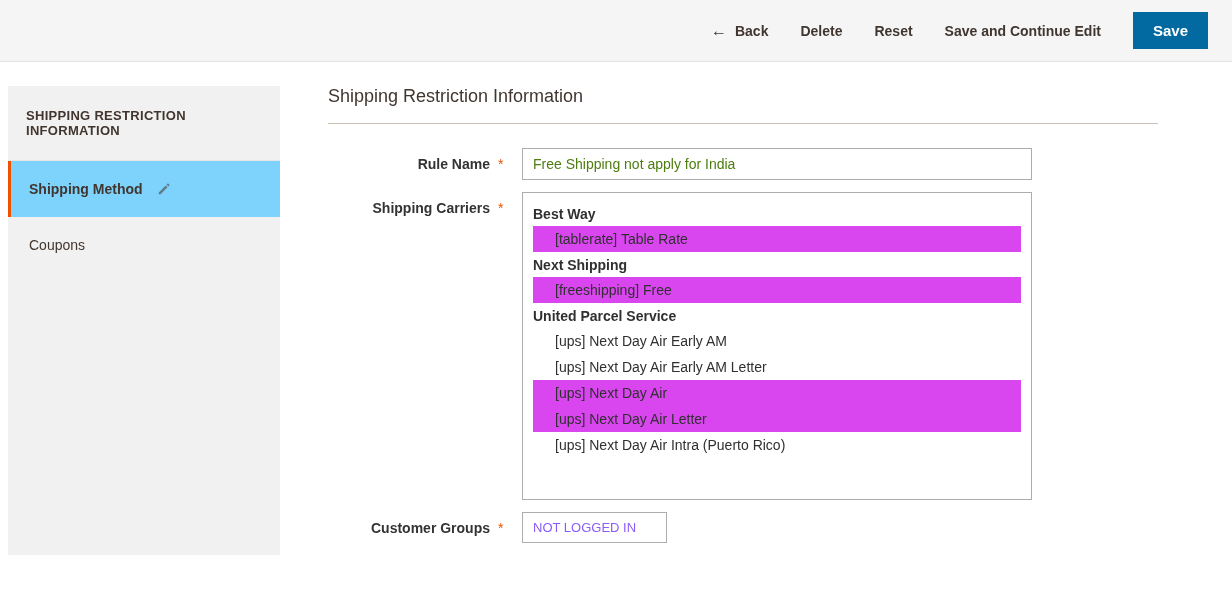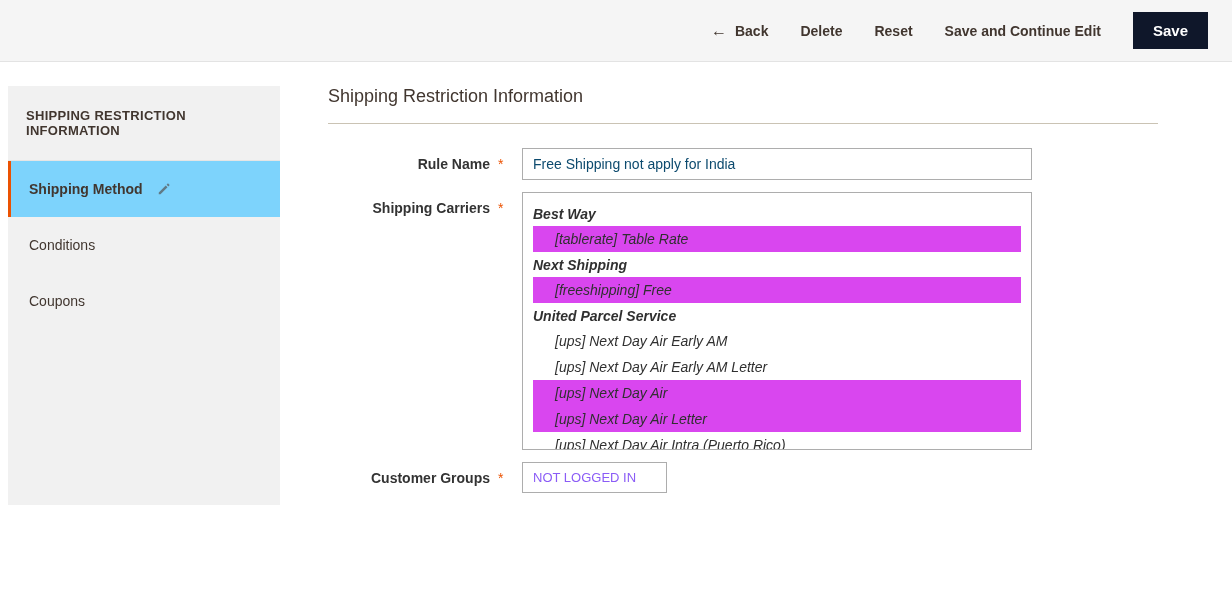--- a/index.html
+++ b/index.html
@@ -34,21 +34,21 @@
     .back-wrap {
       display: inline-flex;
       align-items: center;
       gap: 8px;
     }
     .arrow-left {
       font-size: 16px;
       line-height: 1;
     }
     .save-primary {
-      background: #0f172a;
+      background: #0369a1;
       color: #fff;
       border: none;
       padding: 10px 20px;
       font-size: 15px;
       font-weight: 600;
       cursor: pointer;
     }
     .layout {
       display: flex;
       padding: 24px 0 0 8px;
@@ -125,31 +125,30 @@
     .form-control-wrap {
       flex: 1;
       padding-left: 12px;
     }
     .text-input {
       width: 100%;
       max-width: 510px;
       padding: 7px 10px;
       border: 1px solid #adadad;
       font-size: 14px;
-      color: #0c4a6e;
+      color: #4d7c0f;
     }
     .multiselect-box {
       width: 100%;
       max-width: 510px;
-      height: 258px;
+      height: 308px;
       border: 1px solid #adadad;
       overflow: auto;
       font-size: 14px;
       position: relative;
-      font-style: italic;
     }
     .multiselect-inner {
       padding: 8px 10px;
     }
     .ms-group-label {
       font-weight: 700;
       padding: 5px 0 4px 0;
       color: #303030;
     }
     .ms-option {
@@ -185,23 +184,20 @@
 
 <div class="layout">
 
   <div class="sidebar">
     <div class="sidebar-header">SHIPPING RESTRICTION INFORMATION</div>
     <div class="sidebar-item active">
       <span>Shipping Method</span>
       <svg class="pencil-icon" viewBox="0 0 16 16" fill="#555">
         <path d="M12.5 1.5l2 2-1.5 1.5-2-2L12.5 1.5zM2 12l8-8 2 2-8 8H2v-2z"></path>
       </svg>
-    </div>
-    <div class="sidebar-item">
-      <span>Conditions</span>
     </div>
     <div class="sidebar-item">
       <span>Coupons</span>
     </div>
   </div>
 
   <div class="main">
     <h2 class="section-title">Shipping Restriction Information</h2>
 
     <div class="form-row">

